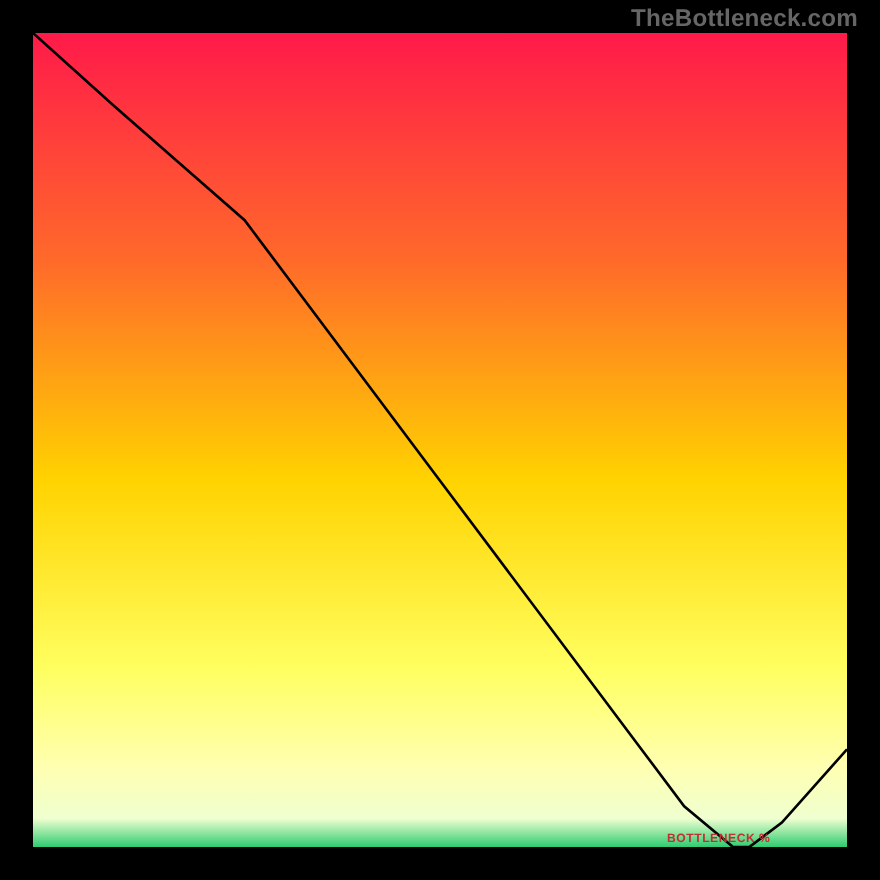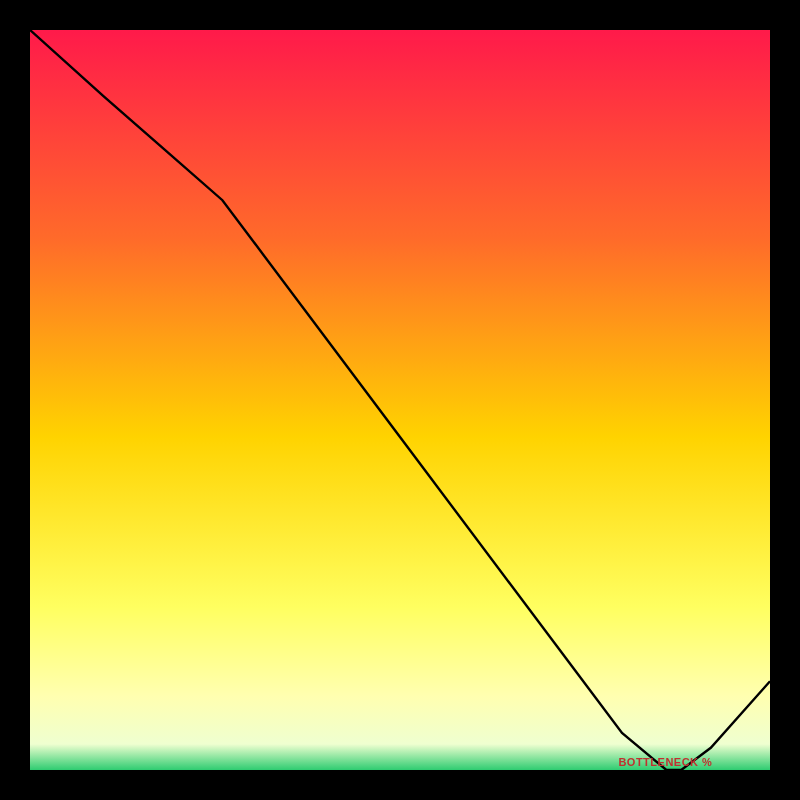--- a/index.html
+++ b/index.html
@@ -32,29 +32,30 @@
     font-weight: bold;
     color: #c03030;
     letter-spacing: 0.5px;
     white-space: nowrap;
   }
 </style>
 </head>
 <body>
 
 <div class="outer">
+  <div class="watermark">TheBottleneck.com</div>
   <svg class="plot" viewBox="0 0 740 740" preserveAspectRatio="none">
     <defs>
       <linearGradient id="bg-grad" x1="0" y1="0" x2="0" y2="1">
           <stop offset="0%" stop-color="#ff1a4a"></stop>
           <stop offset="28.000000000000004%" stop-color="#ff6a2a"></stop>
           <stop offset="55.00000000000001%" stop-color="#ffd300"></stop>
           <stop offset="78%" stop-color="#ffff60"></stop>
           <stop offset="90%" stop-color="#ffffb0"></stop>
           <stop offset="96.5%" stop-color="#efffd0"></stop>
           <stop offset="100%" stop-color="#2ecc71"></stop>
         </linearGradient>
     </defs>
     <rect x="0" y="0" width="740" height="740" fill="url(#bg-grad)"></rect>
     <path id="curve" fill="none" stroke="#000000" stroke-width="2.4" d="M0.0 0.0 L74.0 66.6 L133.2 118.4 L192.4 170.2 L370.0 407.0 L547.6 643.8 L592.0 703.0 L636.4 740.0 L651.2 740.0 L680.8 717.8 L740.0 651.2 "></path>
   </svg>
-  <div id="bandlabel" class="band-label" style="left: 606.4px; top: 756px; color: rgb(192, 48, 48); margin-left: 12px;">BOTTLENECK %</div>
+  <div id="bandlabel" class="band-label" style="left: 606.4px; top: 756px; color: rgb(192, 48, 48);">BOTTLENECK %</div>
 </div>
 
 </body></html>

